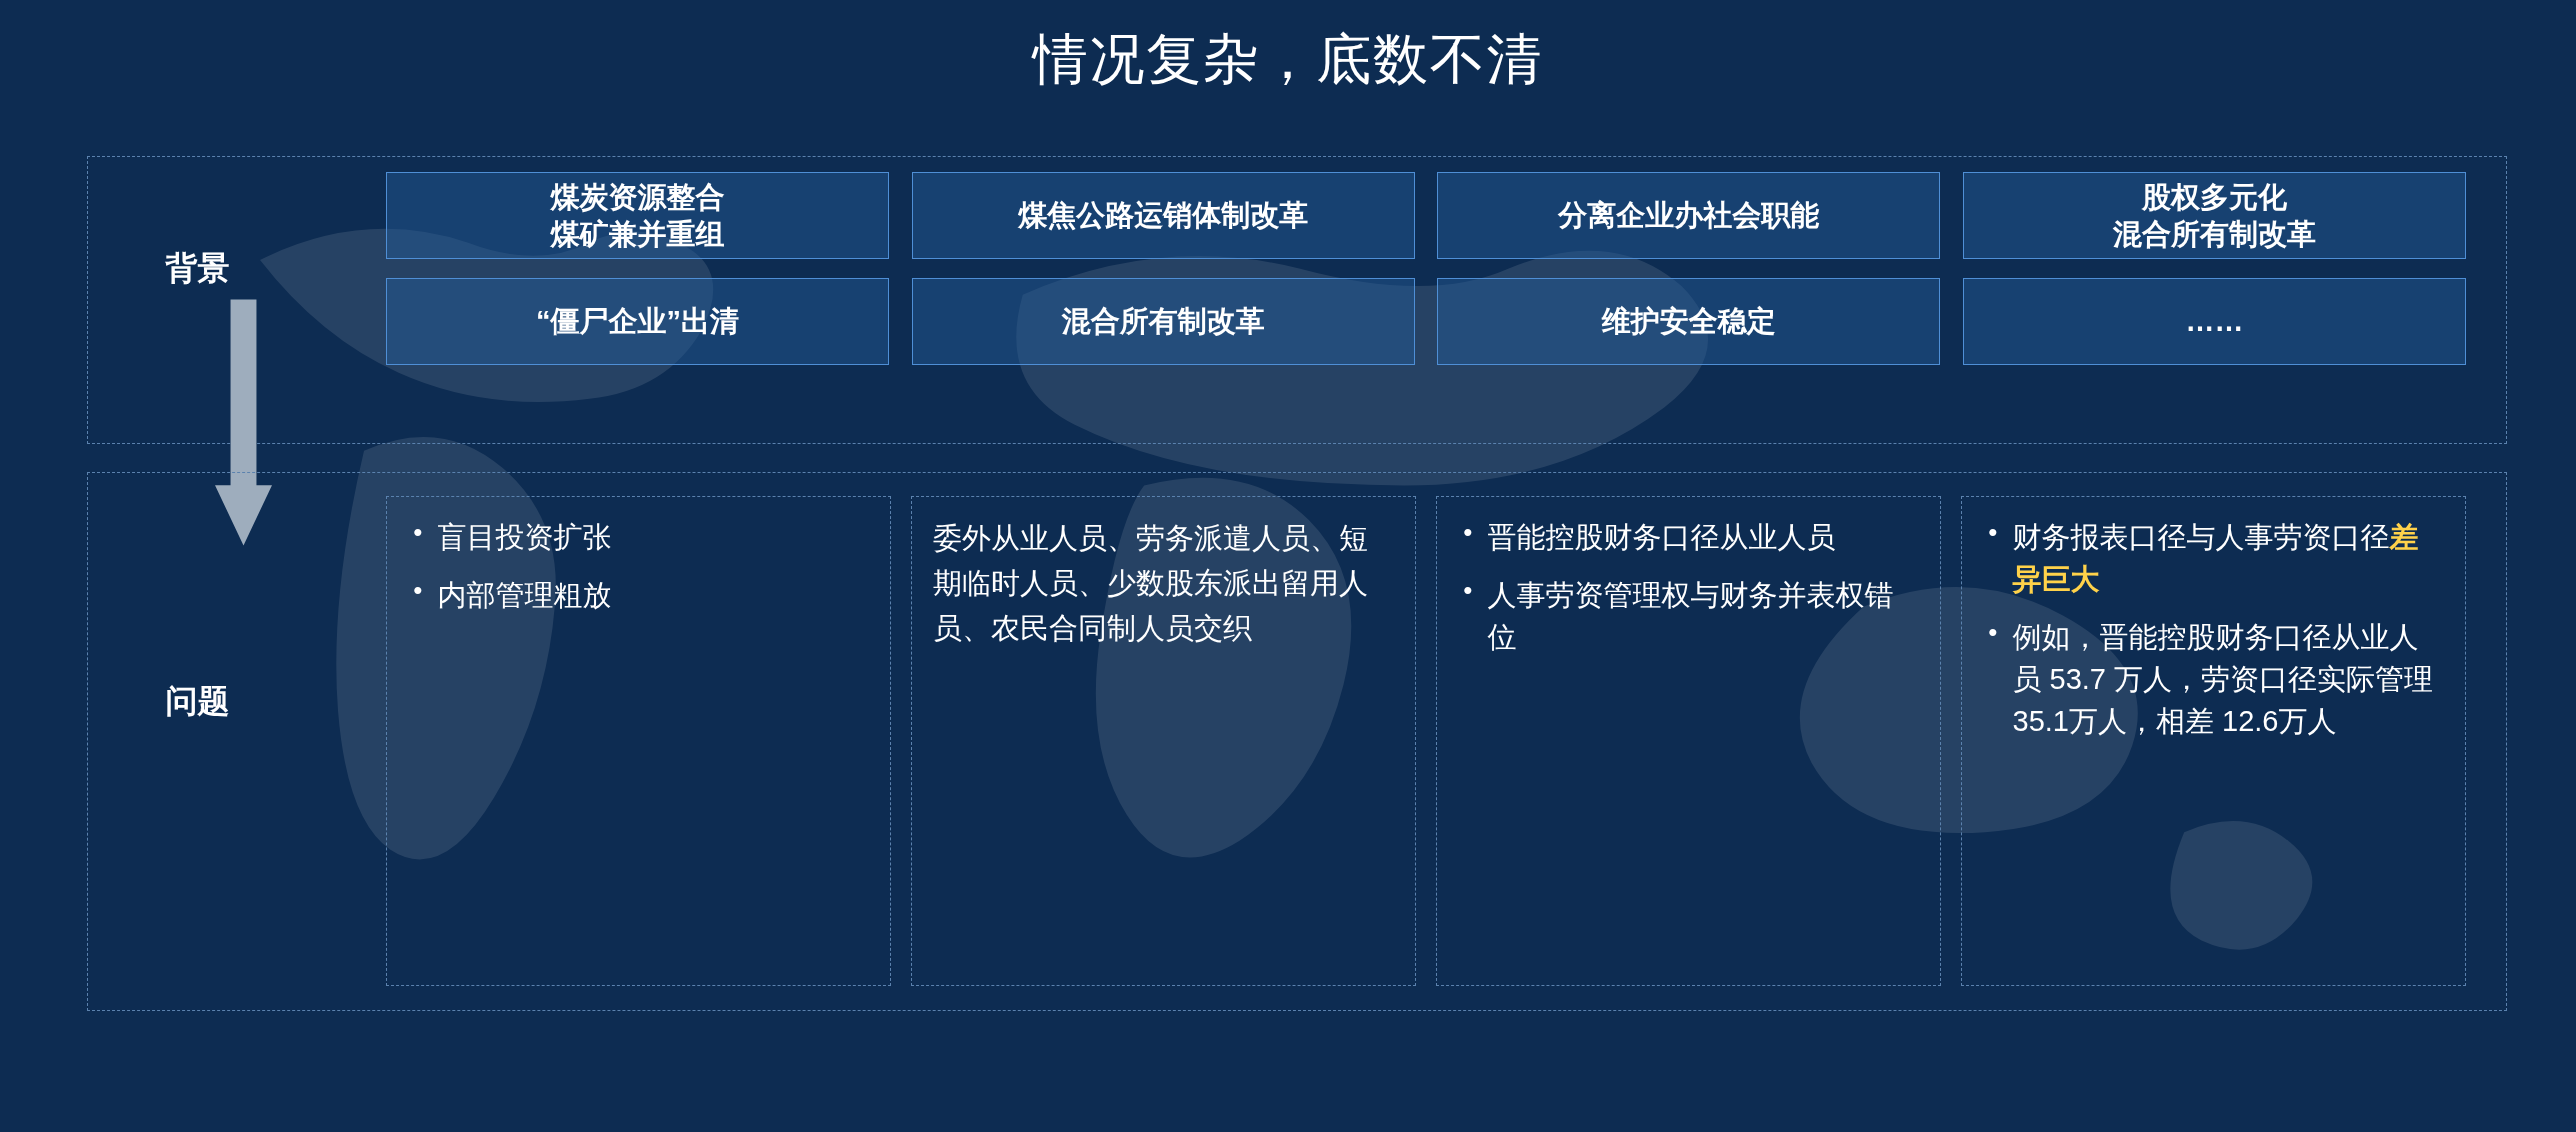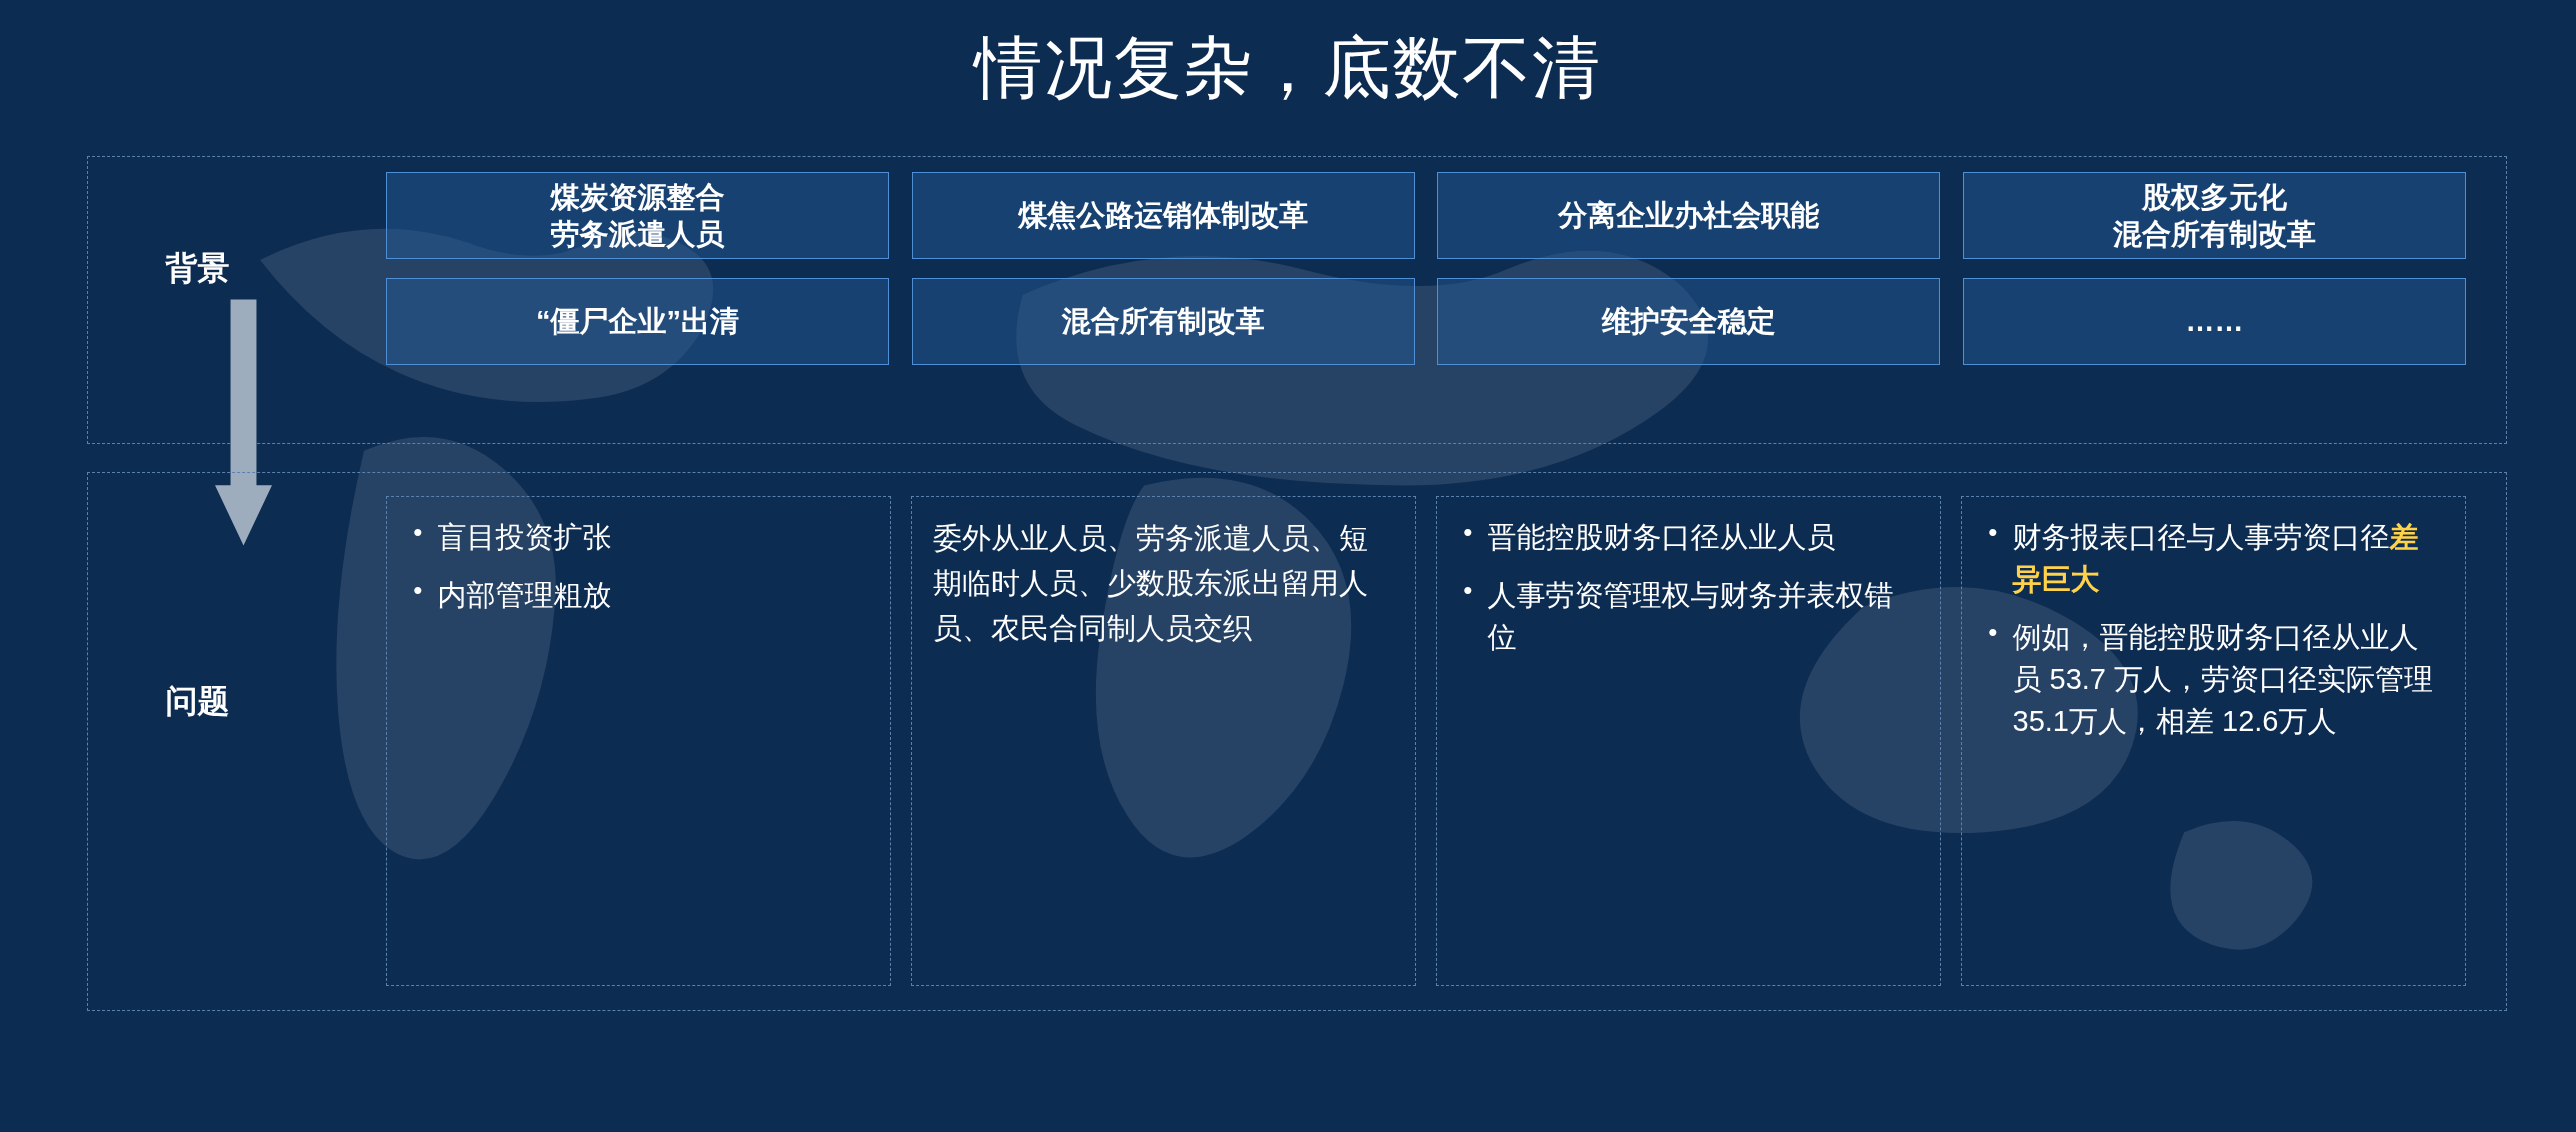--- a/index.html
+++ b/index.html
@@ -28,21 +28,21 @@
     background-color: #0d2c52;
   }
   .bg-map svg { position: absolute; inset: 0; width: 100%; height: 100%; opacity: 0.10; }
 
   .page-title {
     position: absolute;
     top: 22.5px;
     left: 0;
     width: 100%;
     text-align: center;
-    font-size: 68px;
+    font-size: 55px;
     font-weight: 400;
     letter-spacing: 1.7px;
     color: #ffffff;
   }
 
   
   .section-bg {
     position: absolute;
     left: 87px;
     top: 156px;
@@ -163,21 +163,21 @@
   </svg>
 </div>
 
 <div class="page-title">情况复杂，底数不清</div>
 
 <div class="section-bg"></div>
 <div class="section-label label-bg">背景</div>
 
 <div class="bg-grid">
   <div class="bg-card">煤炭资源整合
-劳务派遣人员</div>
+煤矿兼并重组</div>
   <div class="bg-card">煤焦公路运销体制改革</div>
   <div class="bg-card">分离企业办社会职能</div>
   <div class="bg-card">股权多元化
 混合所有制改革</div>
   <div class="bg-card">“僵尸企业”出清</div>
   <div class="bg-card">混合所有制改革</div>
   <div class="bg-card">维护安全稳定</div>
   <div class="bg-card">……</div>
 </div>
 

